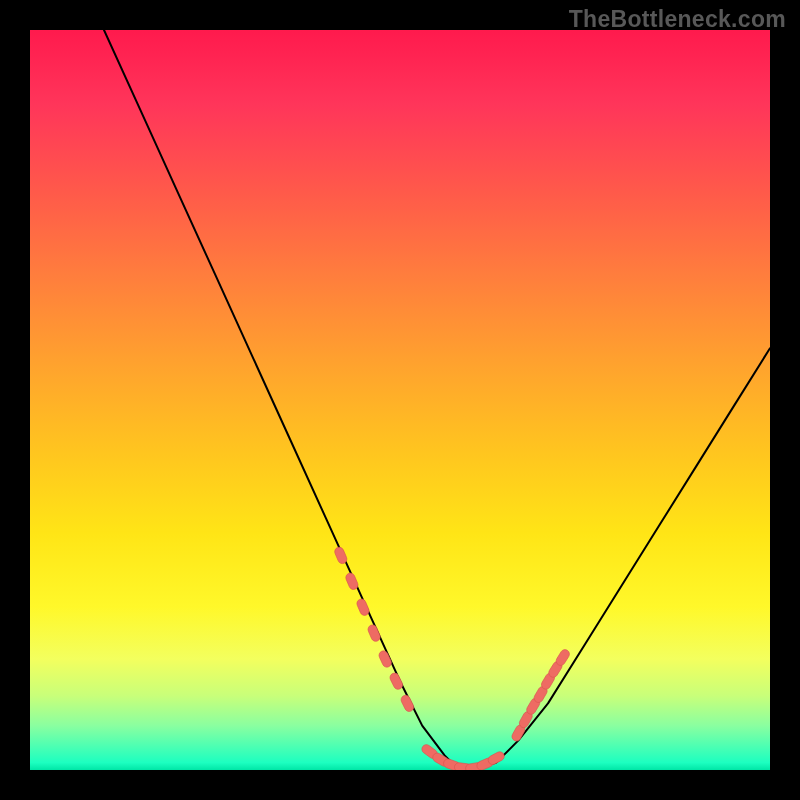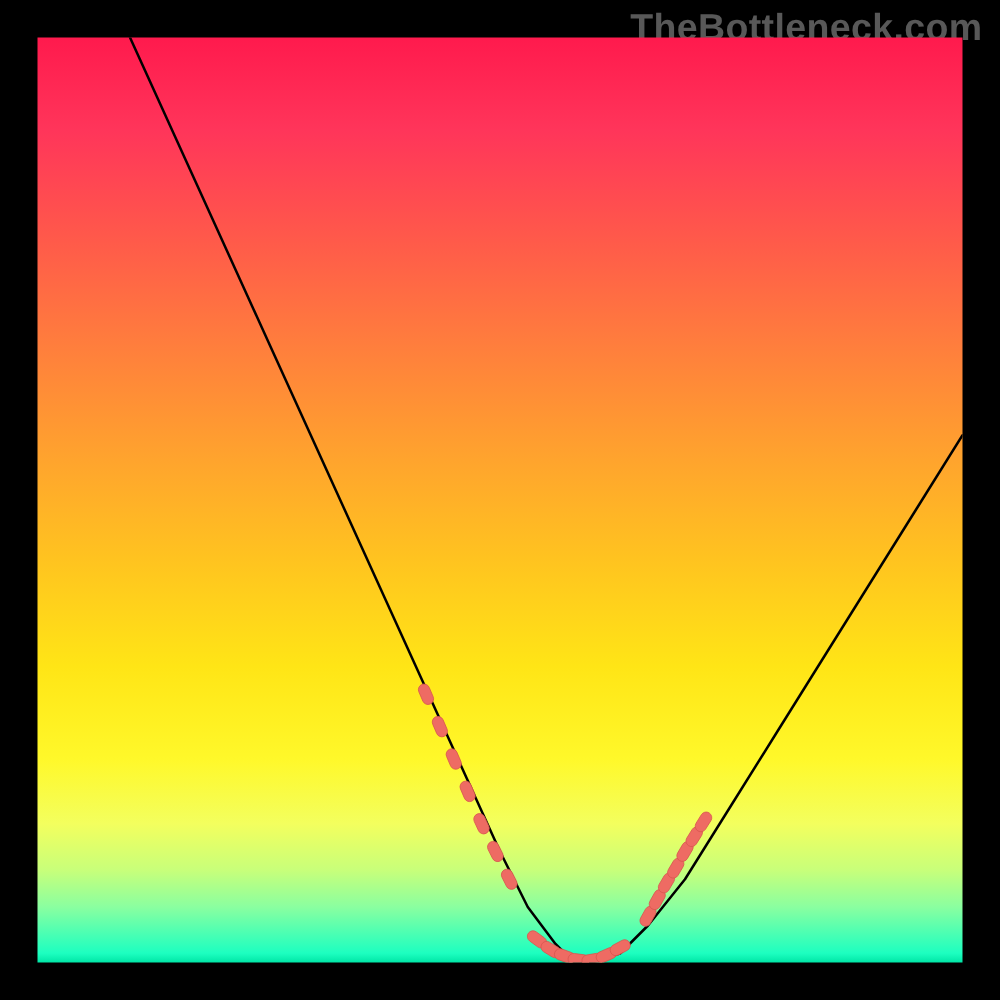--- a/index.html
+++ b/index.html
@@ -41,21 +41,21 @@
       #48ffb4 97%,
       #1dffc0 99%,
       #00e6a6 100%
     );
   }
   .attribution {
     position: absolute;
     top: 6px;
     right: 14px;
     color: #585858;
-    font-size: 30px;
+    font-size: 23px;
     font-weight: 600;
     letter-spacing: 0.3px;
     user-select: none;
   }
   svg.curve {
     position: absolute;
     left: 0;
     top: 0;
     width: 740px;
     height: 740px;

